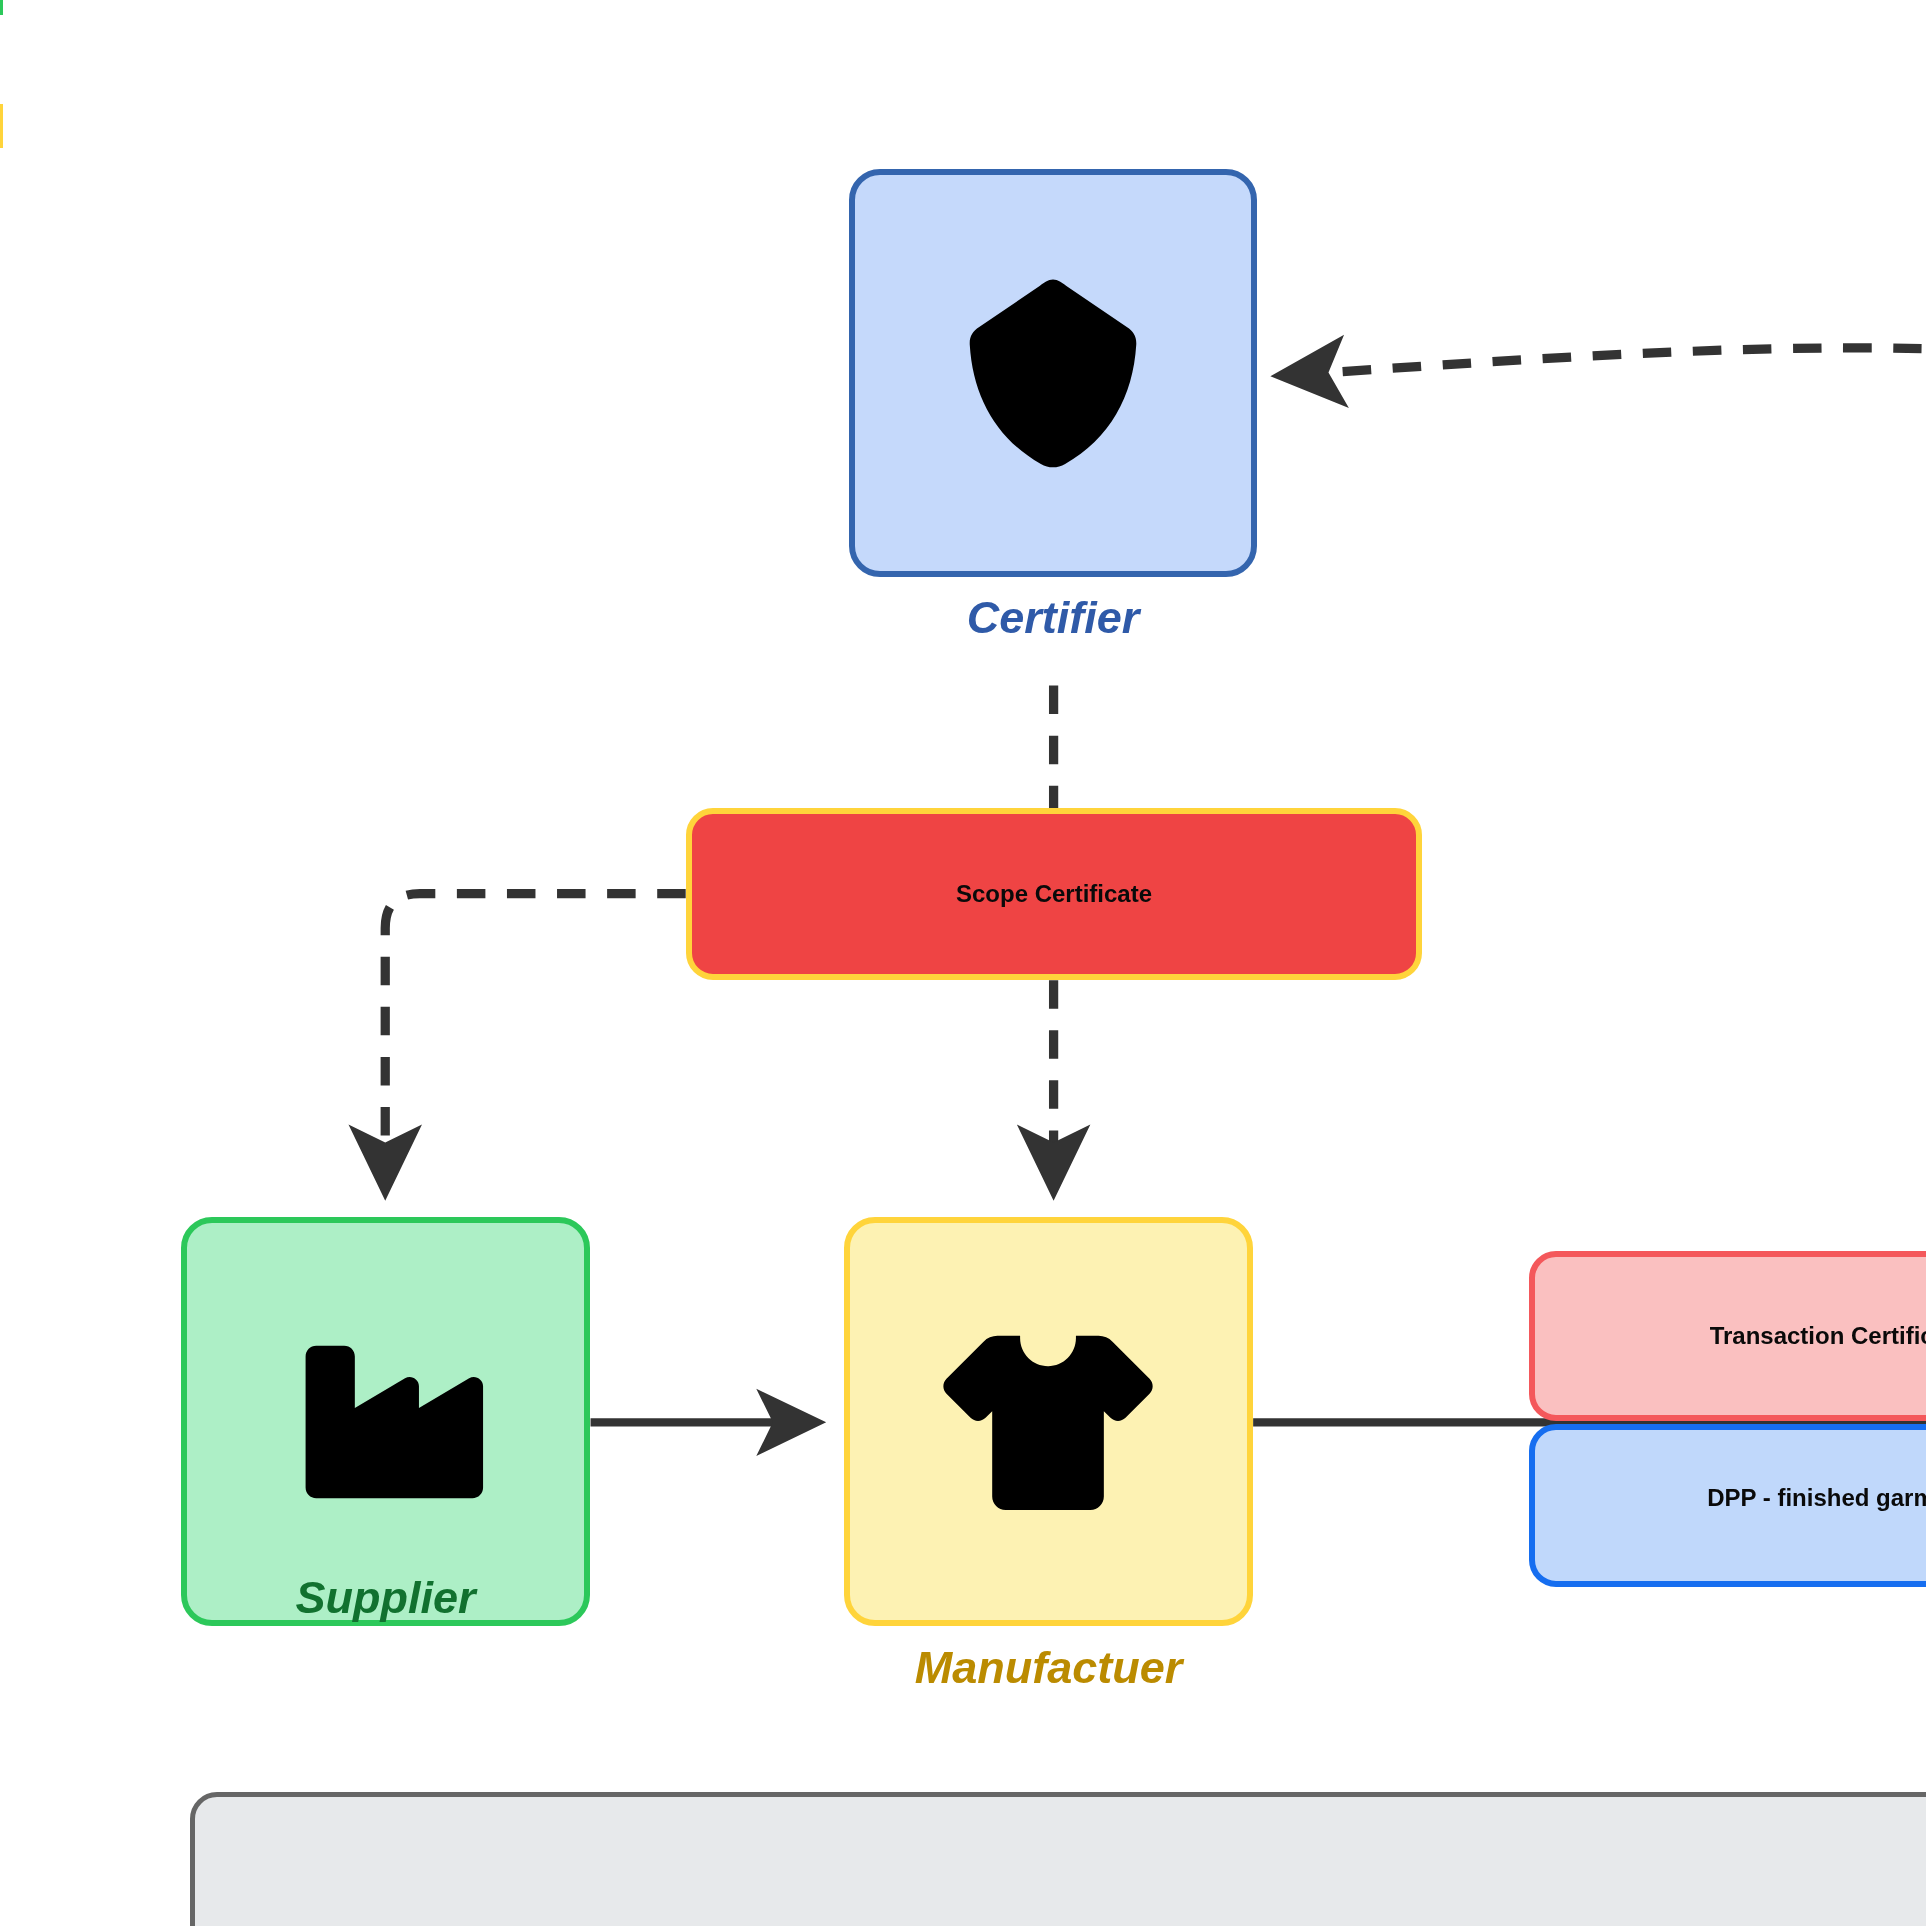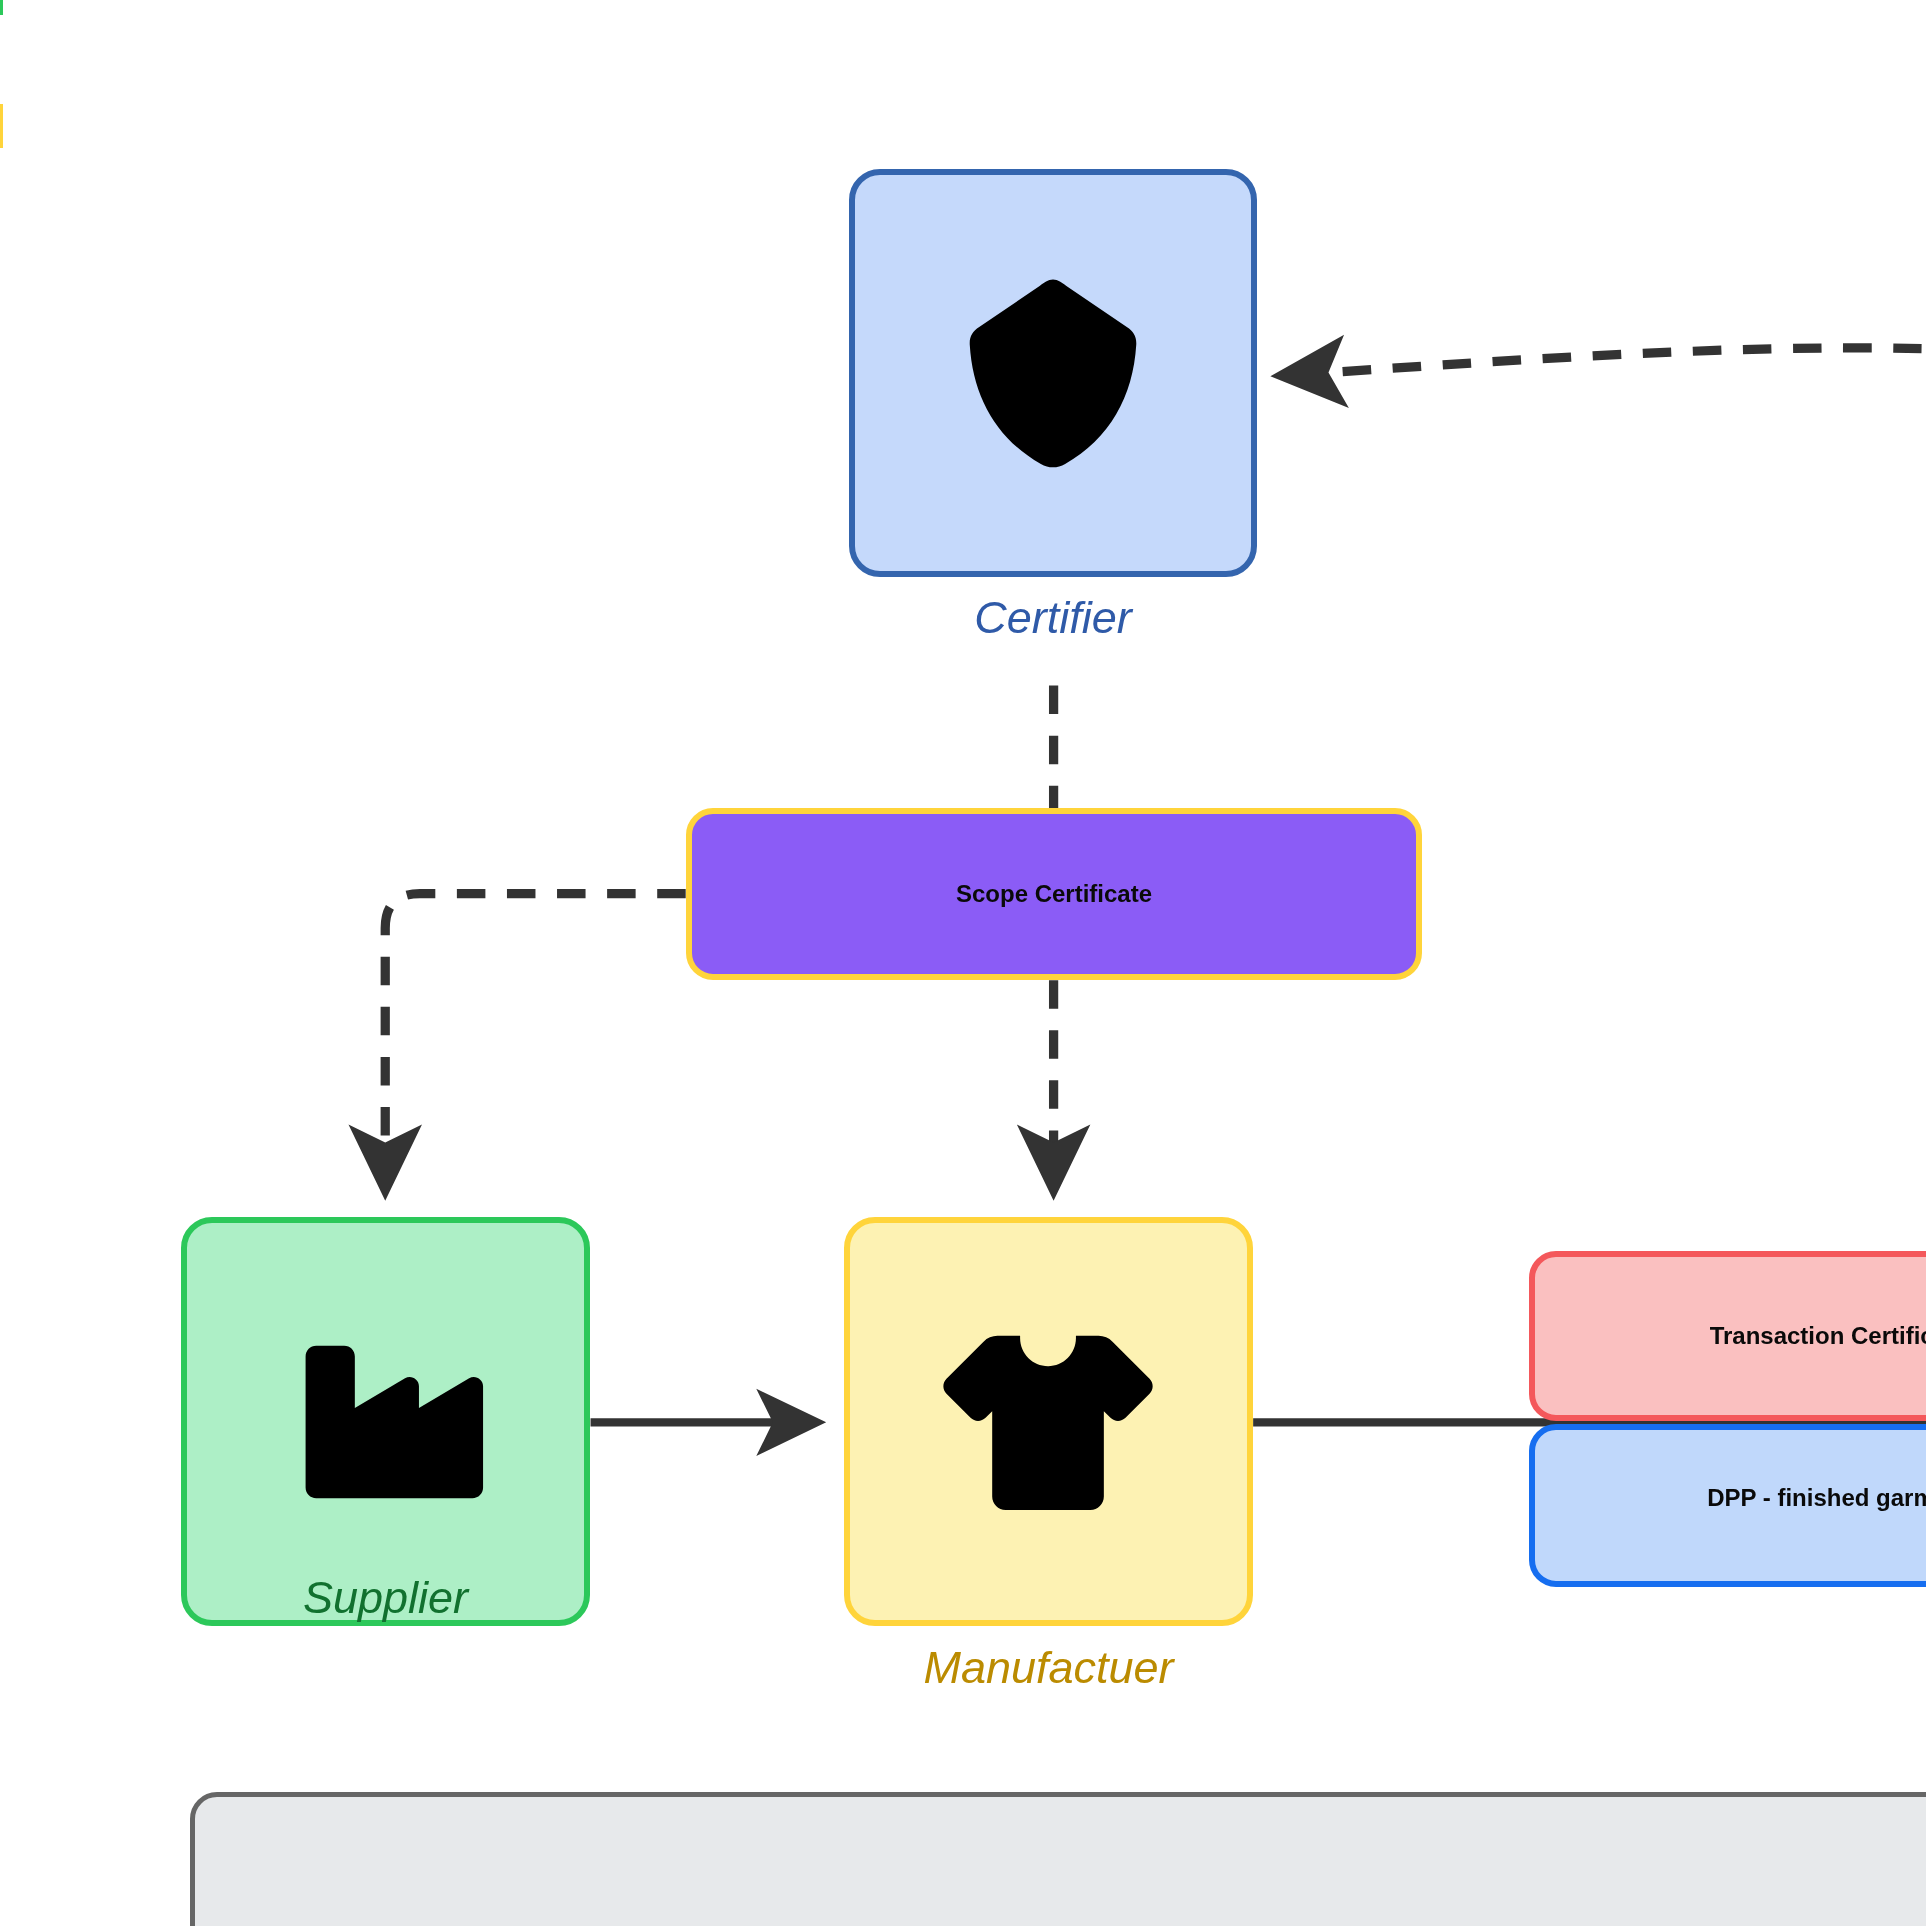--- a/index.html
+++ b/index.html
@@ -51,21 +51,21 @@
   }
   .node-icon {
     display: block;
   }
 
   
   .node-label {
     position: absolute;
     z-index: 4;
     font-style: italic;
-    font-weight: normal;
+    font-weight: bold;
     font-size: 45px;
     white-space: nowrap;
     text-align: center;
     font-family: "Liberation Sans", sans-serif;
   }
 
   
   .pill {
     position: absolute;
     box-sizing: border-box;
@@ -158,21 +158,21 @@
                  C12.5 22.6 11.5 22.6 10.65 22.1
                  C5.7 19.3 3.1 14.6 2.75 8.85
                  C2.7 8.0 3.05 7.35 3.8 6.9
                  L10.55 2.3 C11.0 1.95 11.45 1.6 12 1.6 Z" fill="#000000"></path>
       </svg>
     </div>
   </div>
   <div class="node-label" style="left:849px; top:592px; width:408px; color:#2f5aa8;">Certifier</div>
 
   <div class="pill" style="left:686px; top:808px; width:736px; height:172px;
-              background:#8b5cf6; border-color:#ffd43b; border-width:6.5px;
+              background:#ef4444; border-color:#ffd43b; border-width:6.5px;
               border-radius:27px;">
     <span>Scope Certificate</span>
   </div>
 
   <div class="node" style="left:181px; top:1217px; width:409px; height:409px;">
     <div class="node-box" style="background:#adefc6; border-color:#2cc85a; border-width:6.5px;">
       <svg class="node-icon" width="223" height="223" viewBox="0 0 24 24">
         <path d="M3.4 5.0 C3.4 4.35 3.9 3.85 4.55 3.85
                  L7.55 3.85 C8.2 3.85 8.7 4.35 8.7 5.0
                  L8.7 10.55 L14.1 7.35 C14.75 6.95 15.6 7.45 15.6 8.2

